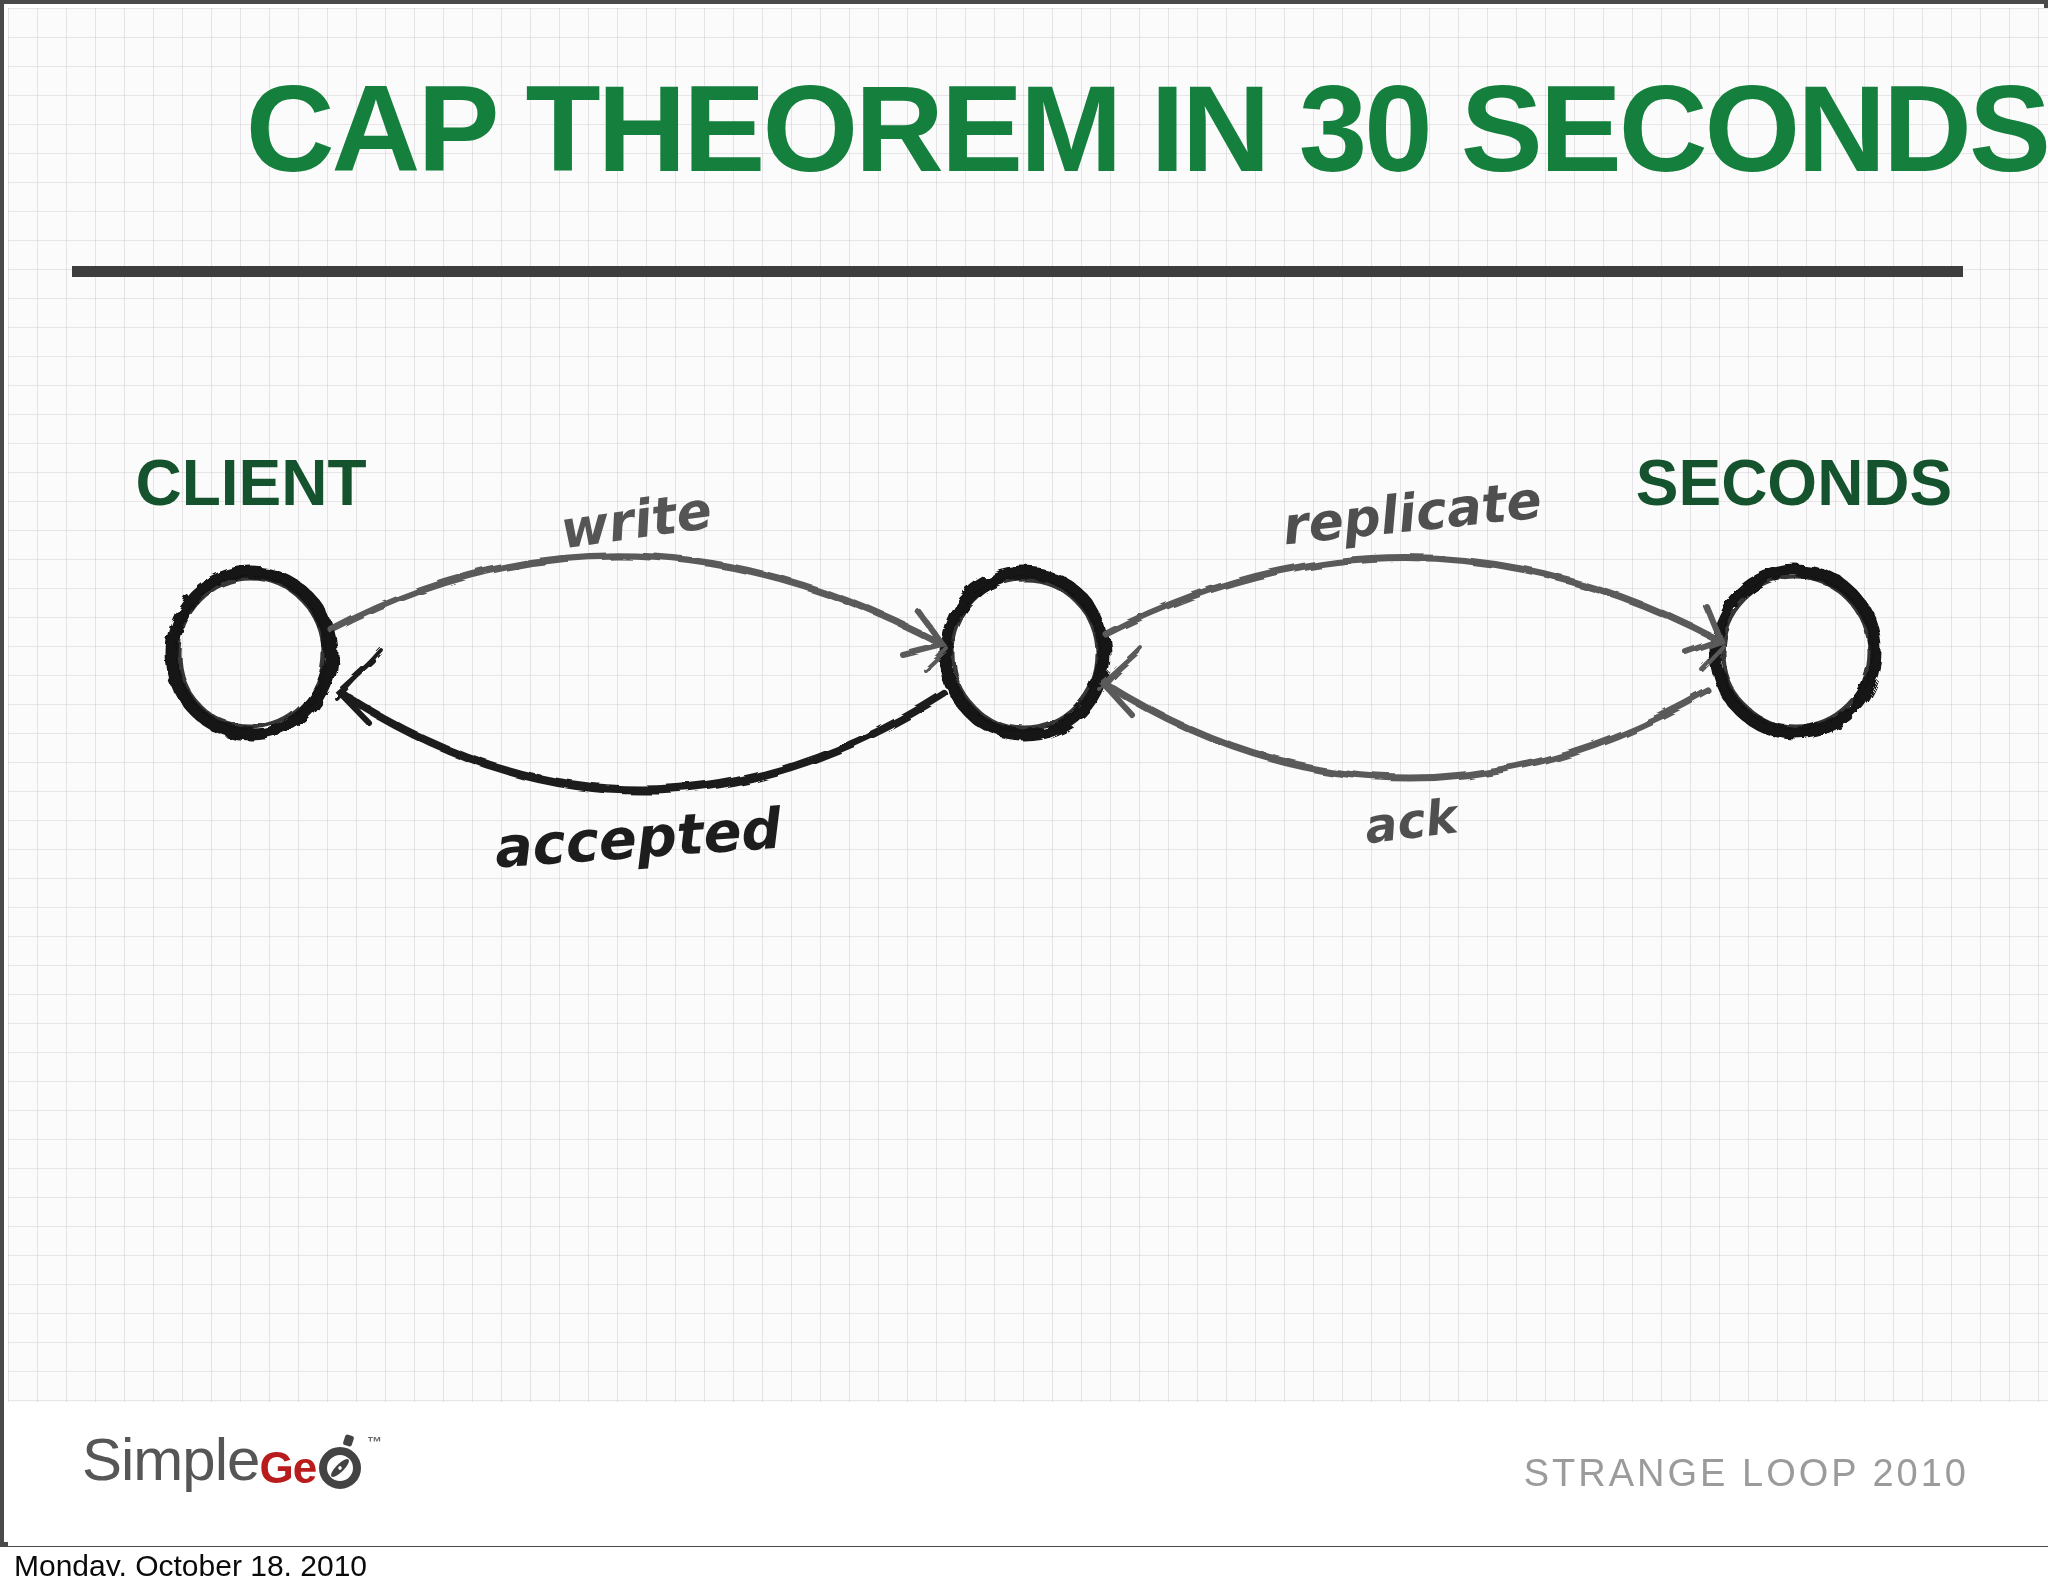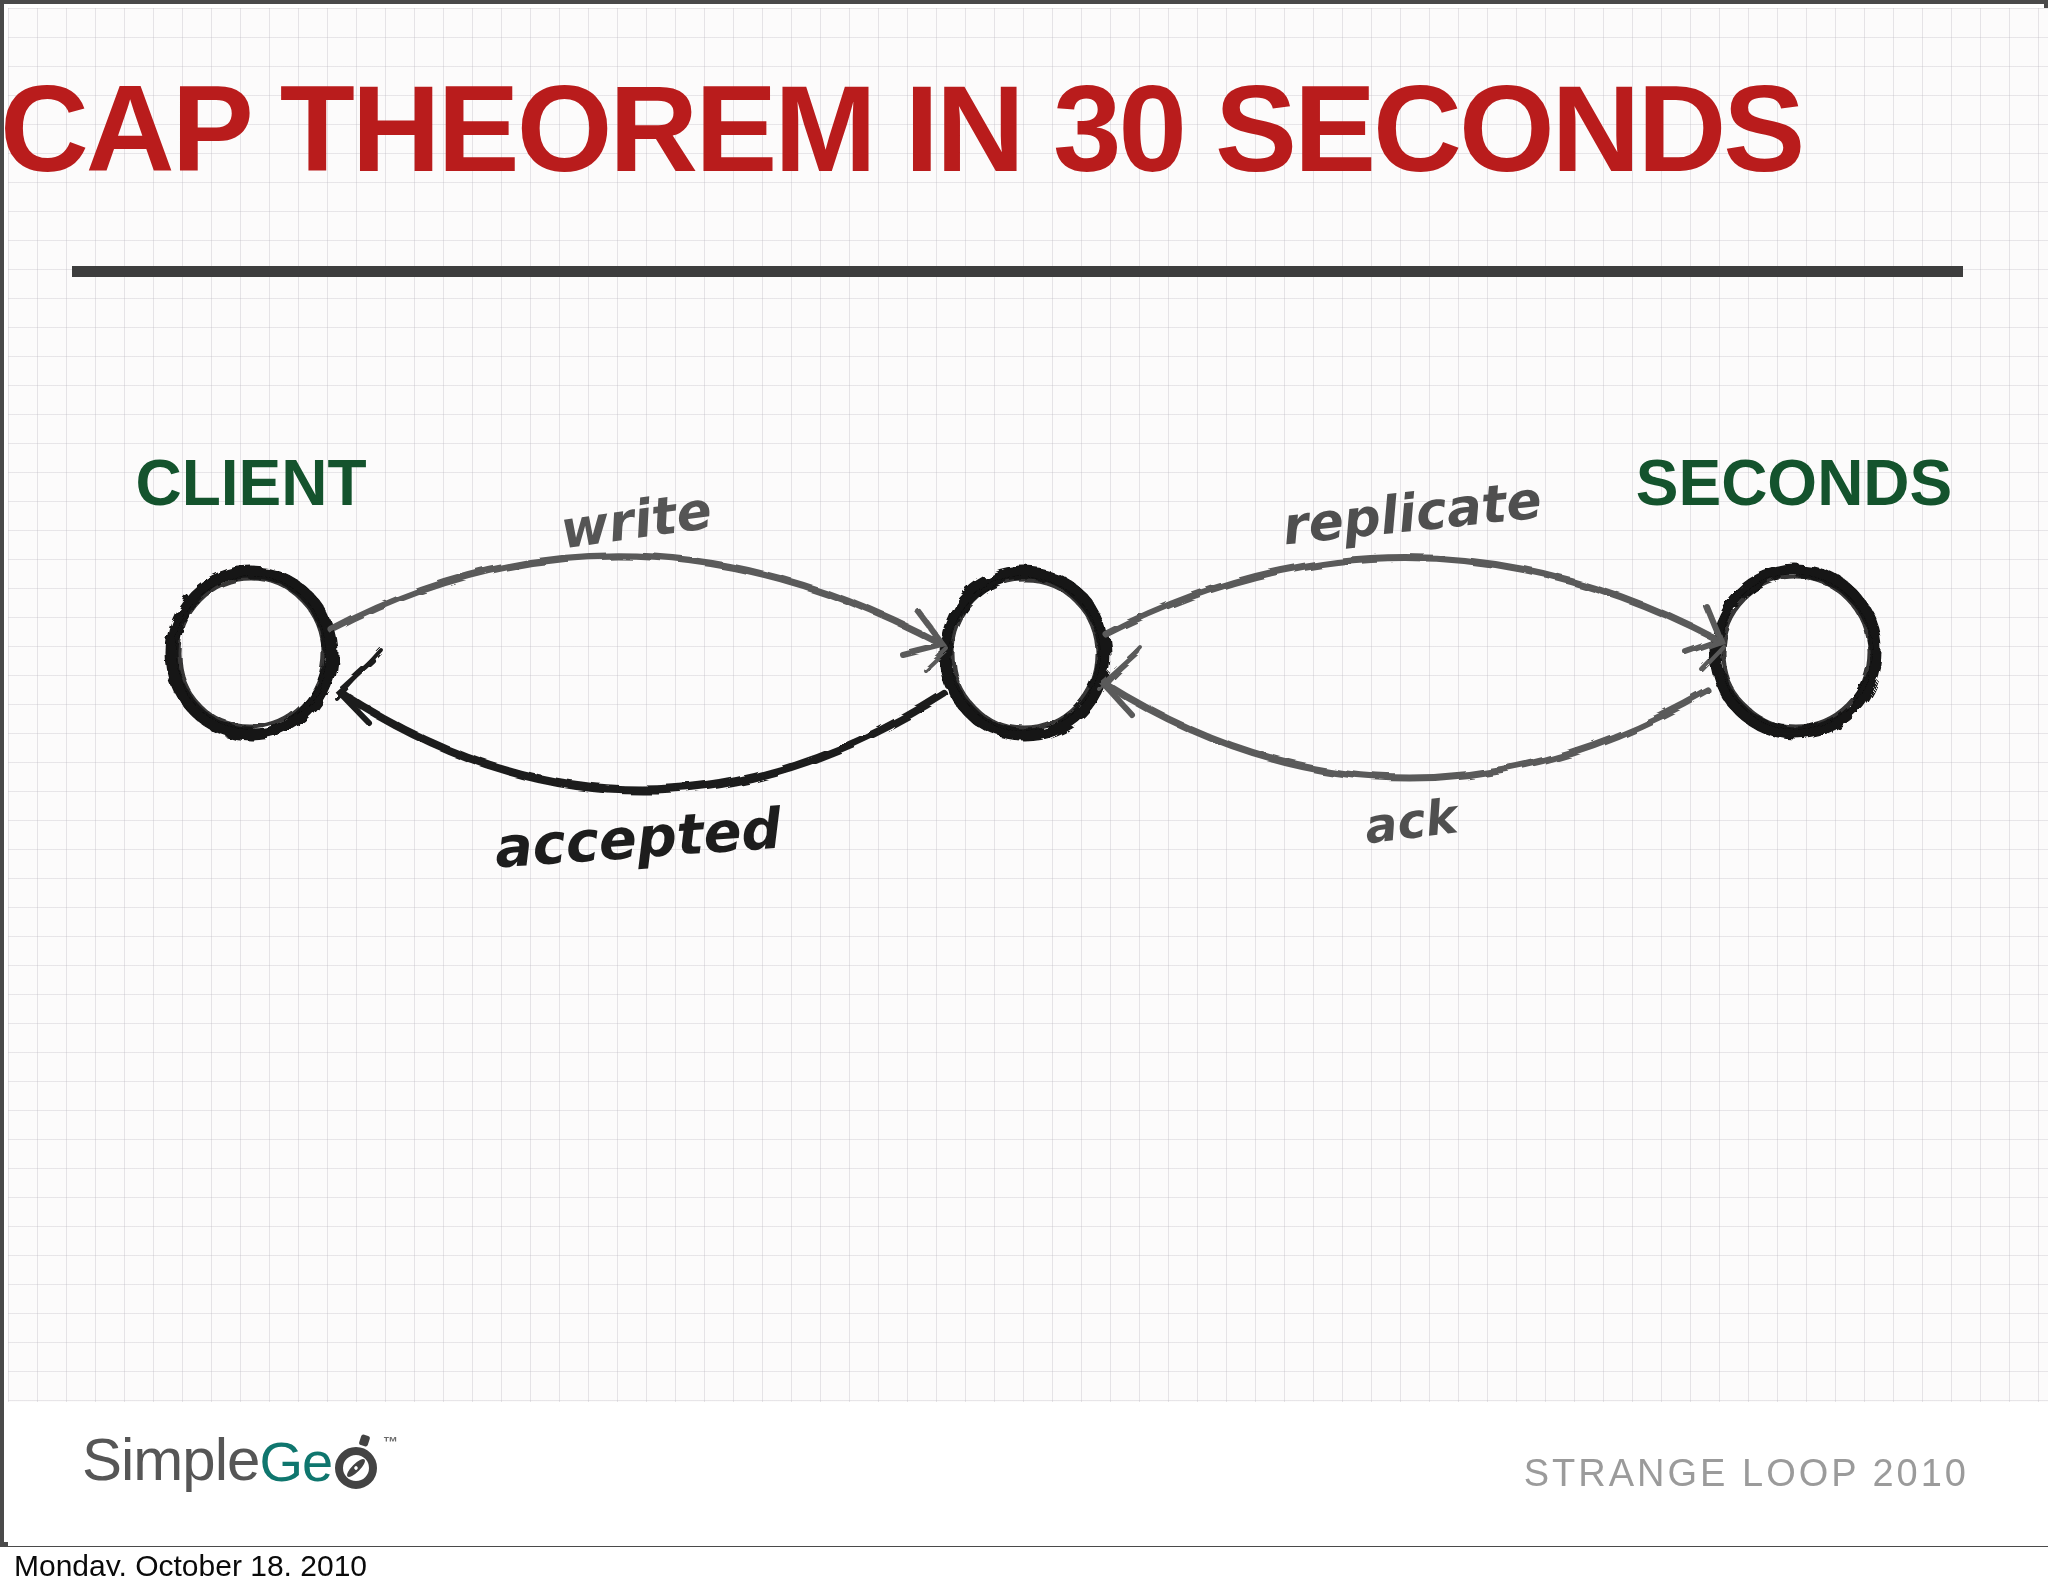--- a/index.html
+++ b/index.html
@@ -20,22 +20,22 @@
       linear-gradient(to right, rgba(183,180,189,.33) 1px, transparent 1px),
       linear-gradient(to bottom, rgba(183,180,189,.30) 1px, transparent 1px);
     background-size:29px 29px;
   }
   .slide-footer{
     position:absolute;left:4px;top:1398px;width:2040px;height:144px;
     background:#ffffff;
   }
   
   .slide-title{
-    position:absolute;left:0;top:56px;width:2048px;text-align:left;
-    font-size:123px;font-weight:700;letter-spacing:-3px;color:#b91c1c;
+    position:absolute;left:0;top:56px;width:2048px;text-align:right;
+    font-size:123px;font-weight:700;letter-spacing:-3px;color:#15803d;
     line-height:1.18;white-space:nowrap;
   }
   .title-rule{
     position:absolute;left:72px;top:266px;width:1891px;height:11px;
     background:#3d3d3d;
   }
   
   .node-label{
     position:absolute;top:446px;transform:translateX(-50%);
     font-size:64px;font-weight:700;color:#14532d;letter-spacing:0px;
@@ -55,21 +55,21 @@
   .edge-label.accepted{left:638px;top:838px;font-size:56px;color:#1d1d1d;transform:translate(-50%,-50%) rotate(-4deg);}
   .edge-label.ack{left:1411px;top:821px;font-size:48px;color:#4f4f4f;transform:translate(-50%,-50%) rotate(-7deg);}
   
   .diagram-svg{position:absolute;left:0;top:0;pointer-events:none;}
   
   .brand{
     position:absolute;left:82px;top:1430px;display:flex;align-items:flex-end;
     color:#4e4e4e;line-height:1;text-align:center;
   }
   .brand .lt{font-size:60px;font-weight:400;letter-spacing:-1px;color:#565656;}
-  .brand .bd{font-size:56px;font-weight:400;letter-spacing:-1px;color:#0f766e;}
+  .brand .bd{font-size:44px;font-weight:700;letter-spacing:-1px;color:#b91c1c;}
   .brand svg{margin:0 0 -1px 1px;}
   .brand .tm{font-size:15px;font-weight:700;color:#6b6b6b;align-self:flex-start;margin:4px 0 0 2px;}
   .event-name{
     position:absolute;right:79px;top:1452px;font-size:38px;font-weight:400;
     letter-spacing:3px;color:#9b9b9b;white-space:nowrap;
   }
   .date-line{
     position:absolute;left:14px;top:1549px;font-size:30px;color:#0a0a0a;
     white-space:nowrap;
   }

